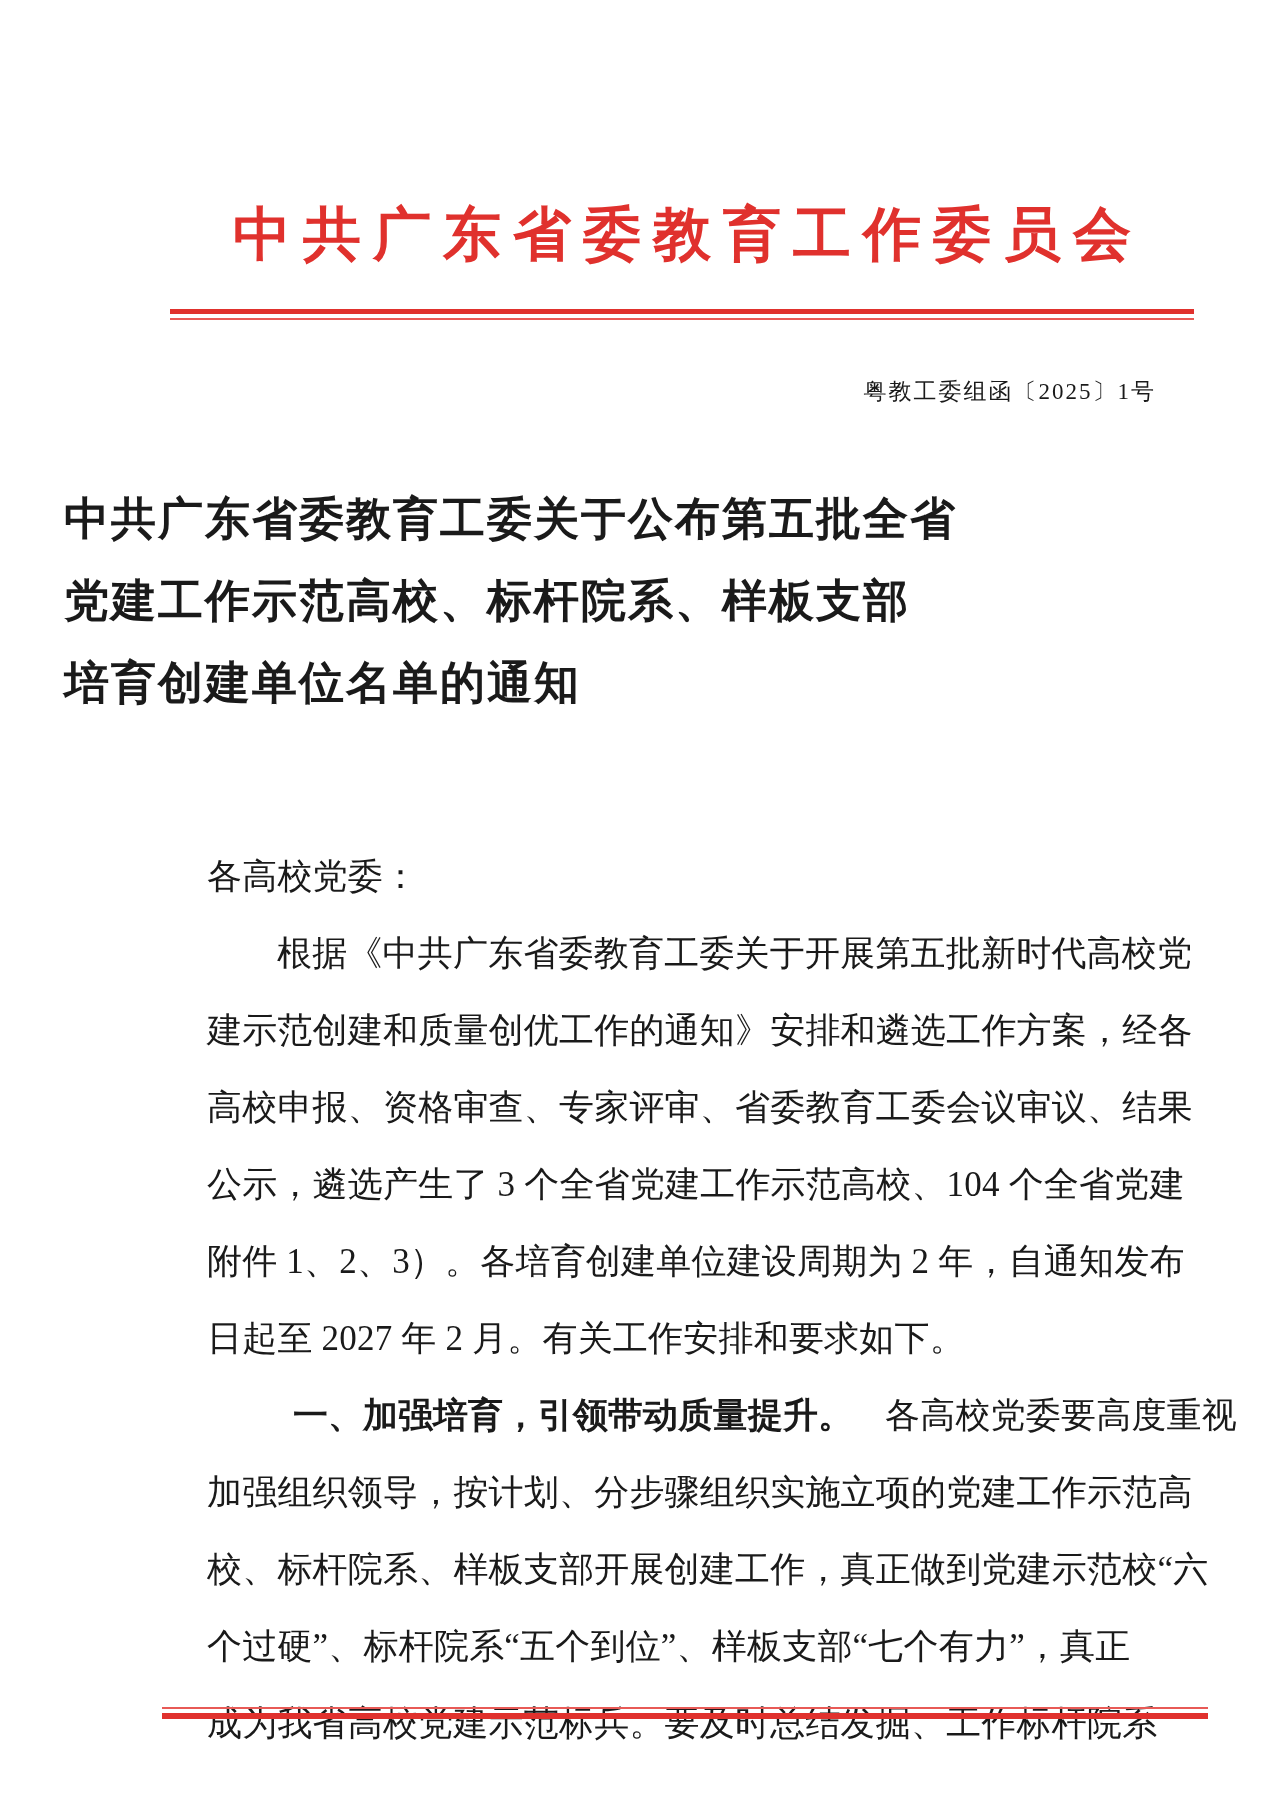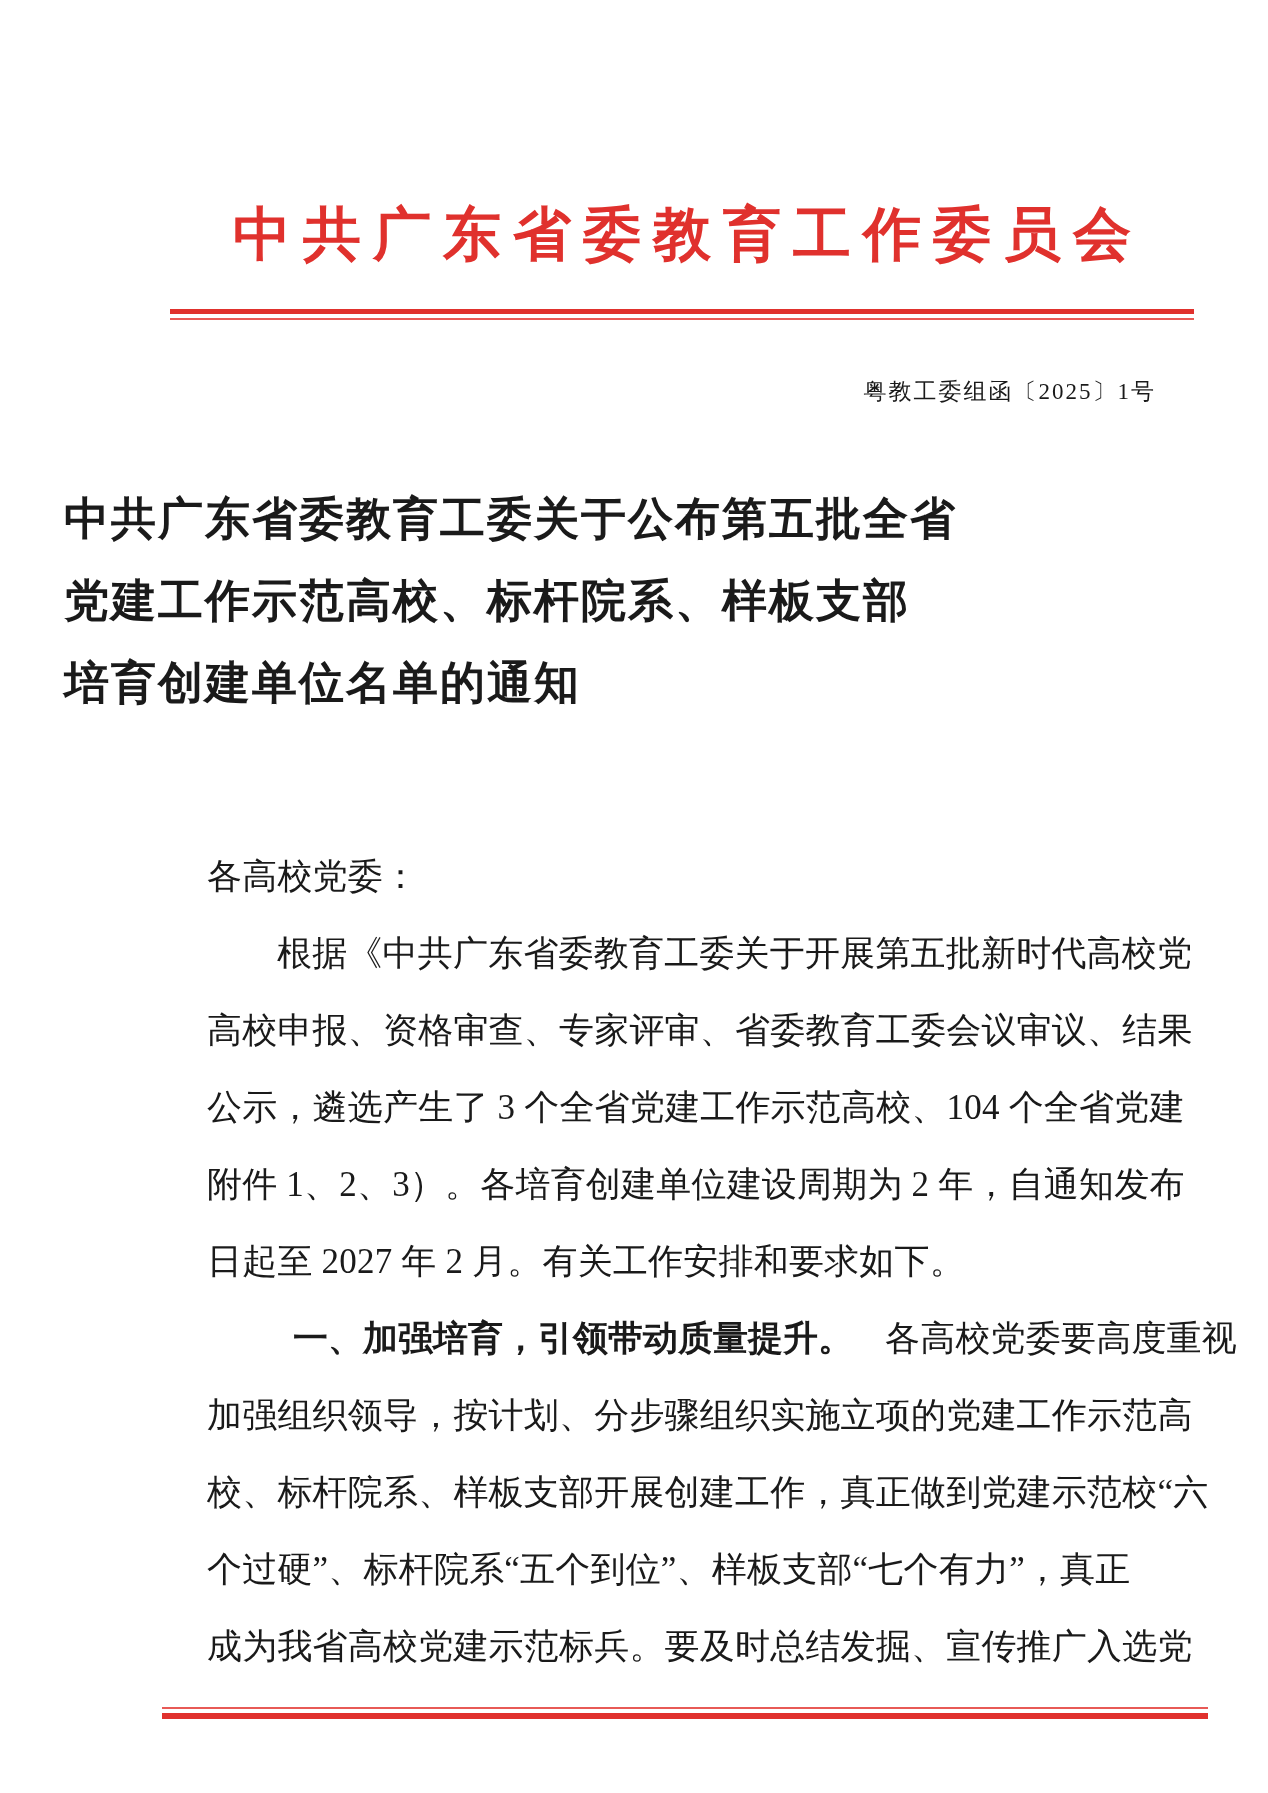--- a/index.html
+++ b/index.html
@@ -89,30 +89,31 @@
   <div class="doc-title">
     <div class="t-line">中共广东省委教育工委关于公布第五批全省</div>
     <div class="t-line">党建工作示范高校、标杆院系、样板支部</div>
     <div class="t-line">培育创建单位名单的通知</div>
   </div>
 
   <div class="body-text">
     <div class="b-line">各高校党委：</div>
 
     <div class="b-line indent">根据《中共广东省委教育工委关于开展第五批新时代高校党</div>
+    <div class="b-line">建示范创建和质量创优工作的通知》安排和遴选工作方案，经各</div>
     <div class="b-line">高校申报、资格审查、专家评审、省委教育工委会议审议、结果</div>
     <div class="b-line">公示，遴选产生了 3 个全省党建工作示范高校、104 个全省党建</div>
     <div class="b-line">附件 1、2、3）。各培育创建单位建设周期为 2 年，自通知发布</div>
     <div class="b-line">日起至 2027 年 2 月。有关工作安排和要求如下。</div>
 
     <div class="b-line indent">
       <span class="lead-bold">一、加强培育，引领带动质量提升。</span><span>各高校党委要高度重视，</span>
     </div>
     <div class="b-line">加强组织领导，按计划、分步骤组织实施立项的党建工作示范高</div>
     <div class="b-line">校、标杆院系、样板支部开展创建工作，真正做到党建示范校“六</div>
     <div class="b-line">个过硬”、标杆院系“五个到位”、样板支部“七个有力”，真正</div>
-    <div class="b-line">成为我省高校党建示范标兵。要及时总结发掘、宣传推广入选党</div>
+    <div class="b-line">成为我省高校党建示范标兵。要及时总结发掘、工作标杆院系</div>
   </div>
 
   <div class="rule rule-bottom-thin"></div>
   <div class="rule rule-bottom-thick"></div>
 
 </div>
 
 </body></html>

